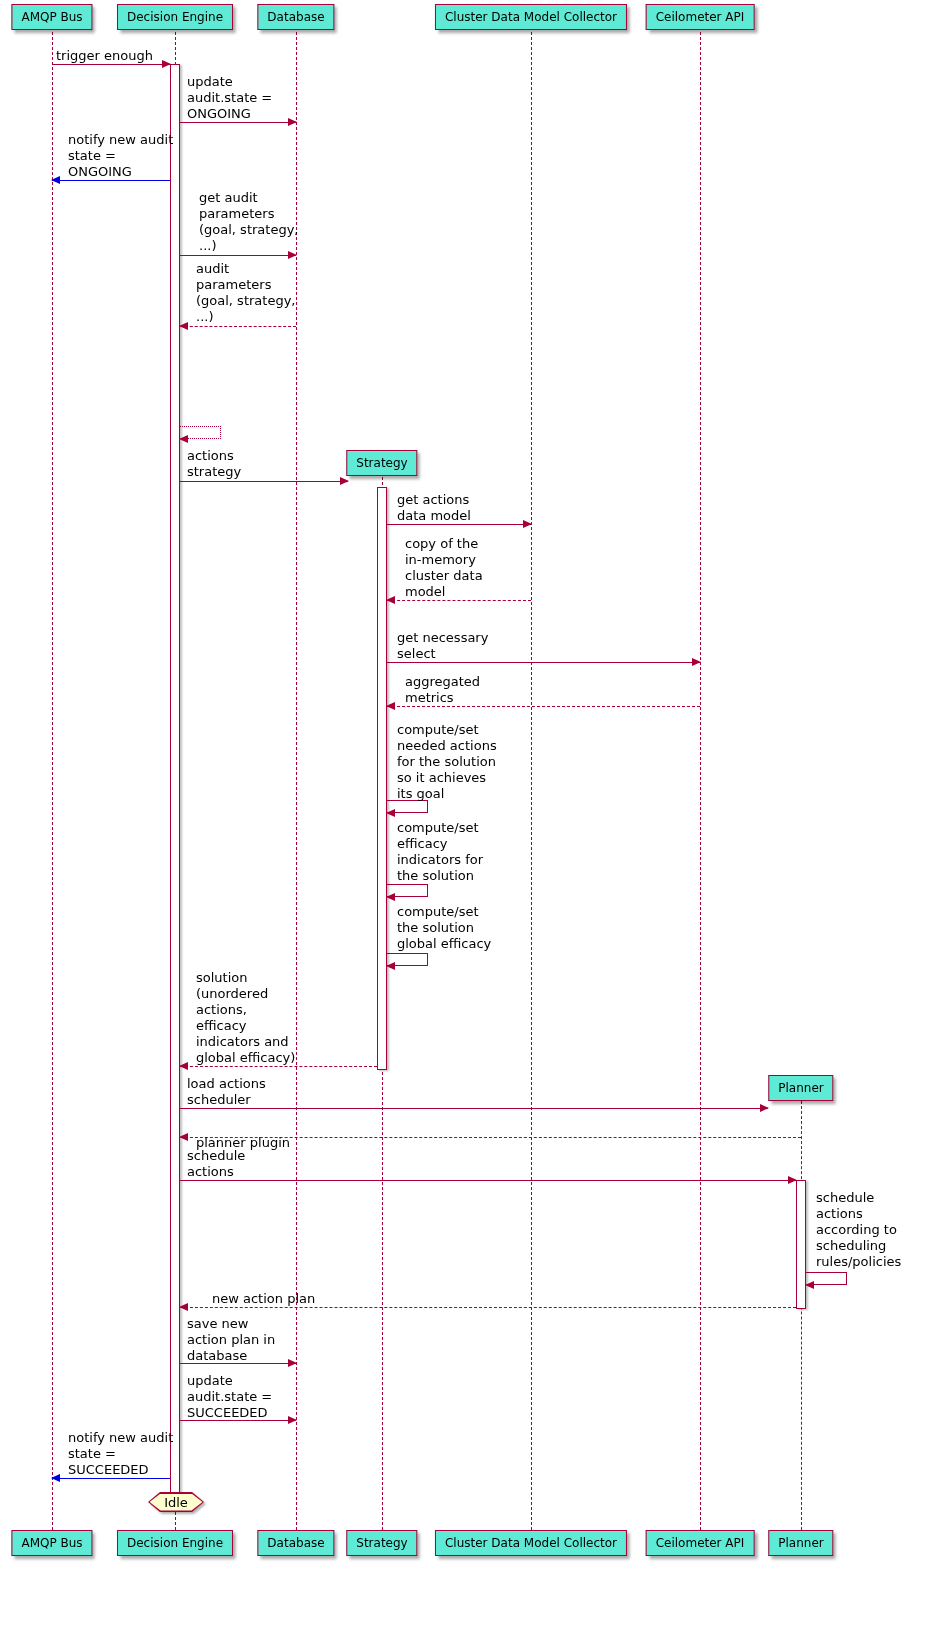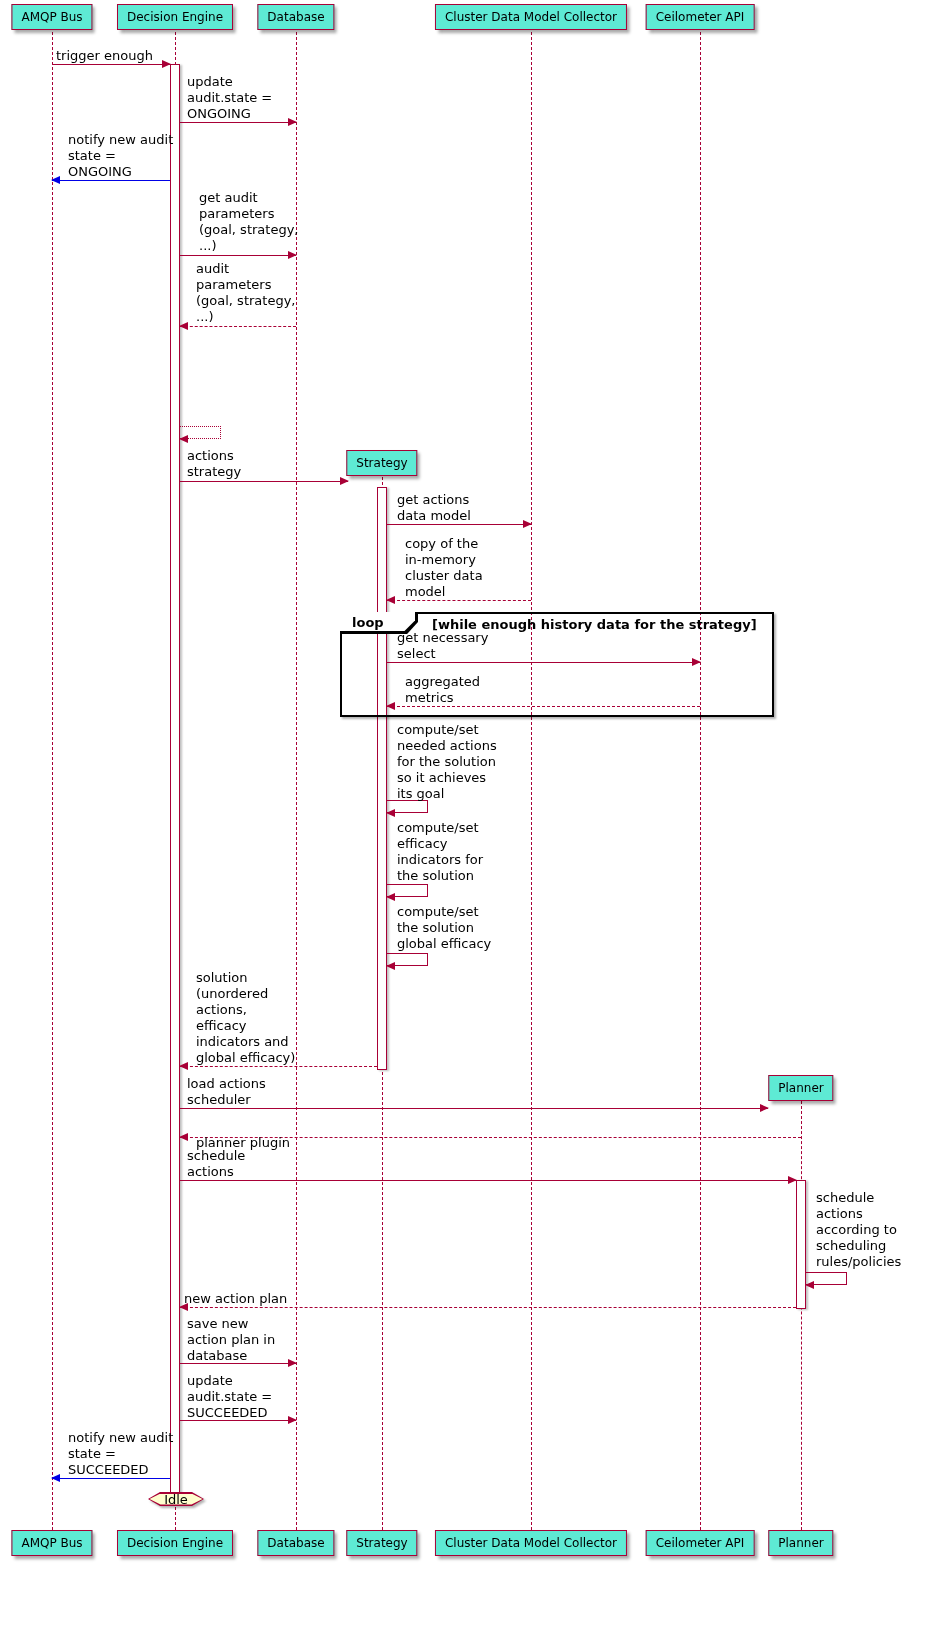--- a/index.html
+++ b/index.html
@@ -24,21 +24,21 @@
   .self.dotted{border-style:dotted;border-left:none;}
   .self .head-l{top:auto;bottom:-5px;}
   .loop-frame{position:absolute;left:340px;top:612px;width:430px;height:101px;border:2px solid #000;
               box-shadow:2px 2px 2px rgba(0,0,0,0.3);z-index:3;}
   .loop-tab{position:absolute;left:-2px;top:-2px;width:78px;height:22px;background:#000;
             clip-path:polygon(0 0,100% 0,100% 45%,86% 100%,0 100%);}
   .loop-tab-fill{position:absolute;left:0;top:0;width:75px;height:19px;background:#fff;
             clip-path:polygon(0 0,100% 0,100% 45%,86% 100%,0 100%);}
   .loop-label{position:absolute;left:10px;top:1px;font-size:13px;font-weight:bold;z-index:2;}
   .loop-cond{position:absolute;left:90px;top:3px;font-size:13px;font-weight:bold;}
-  .hexagon{position:absolute;left:148px;top:1492px;width:56px;height:14px;z-index:5;
+  .hexagon{position:absolute;left:148px;top:1492px;width:56px;height:20px;z-index:5;
            filter:drop-shadow(2px 2px 1px rgba(0,0,0,0.3));}
   .hex-outer{position:absolute;inset:0;background:#A80036;
      clip-path:polygon(12px 0,calc(100% - 12px) 0,100% 50%,calc(100% - 12px) 100%,12px 100%,0 50%);}
   .hex-inner{position:absolute;left:1.5px;top:1.5px;right:1.5px;bottom:1.5px;background:#FEFECE;
      clip-path:polygon(11px 0,calc(100% - 11px) 0,100% 50%,calc(100% - 11px) 100%,11px 100%,0 50%);}
   .hex-text{position:absolute;inset:0;display:flex;align-items:center;justify-content:center;
             font-size:13px;z-index:2;}
 </style>
 </head>
 <body>
@@ -118,27 +118,20 @@
     </div>
 
   <div class="msg-label" style="left:405px;top:536px;">copy of the
 in-memory
 cluster data
 model</div>
   <div class="arrow dashed" style="left:387px;top:600px;width:144px;">
       <span class="head-l"></span>
     </div>
 
-  <div class="loop-frame">
-    <div class="loop-tab">
-        <div class="loop-tab-fill"></div>
-      </div>
-    <div class="loop-label">loop</div>
-    <div class="loop-cond">[while enough history data for the strategy]</div>
-  </div>
 
   <div class="msg-label" style="left:397px;top:630px;">get necessary
 select</div>
   <div class="arrow" style="left:387px;top:662px;width:313px;">
       <span class="head-r"></span>
     </div>
 
   <div class="msg-label" style="left:405px;top:674px;">aggregated
 metrics</div>
   <div class="arrow dashed" style="left:387px;top:706px;width:313px;">
@@ -198,21 +191,21 @@
 
   <div class="msg-label" style="left:816px;top:1190px;">schedule
 actions
 according to
 scheduling
 rules/policies</div>
   <div class="self" style="left:806px;top:1272px;">
       <span class="head-l"></span>
     </div>
 
-  <div class="msg-label" style="left:184px;top:1291px;">new action plan</div>
+  <div class="msg-label" style="left:212px;top:1291px;">new action plan</div>
   <div class="arrow dashed" style="left:180px;top:1307px;width:616px;">
       <span class="head-l"></span>
     </div>
 
   <div class="msg-label" style="left:187px;top:1316px;">save new
 action plan in
 database</div>
   <div class="arrow" style="left:180px;top:1363px;width:116px;">
       <span class="head-r"></span>
     </div>

